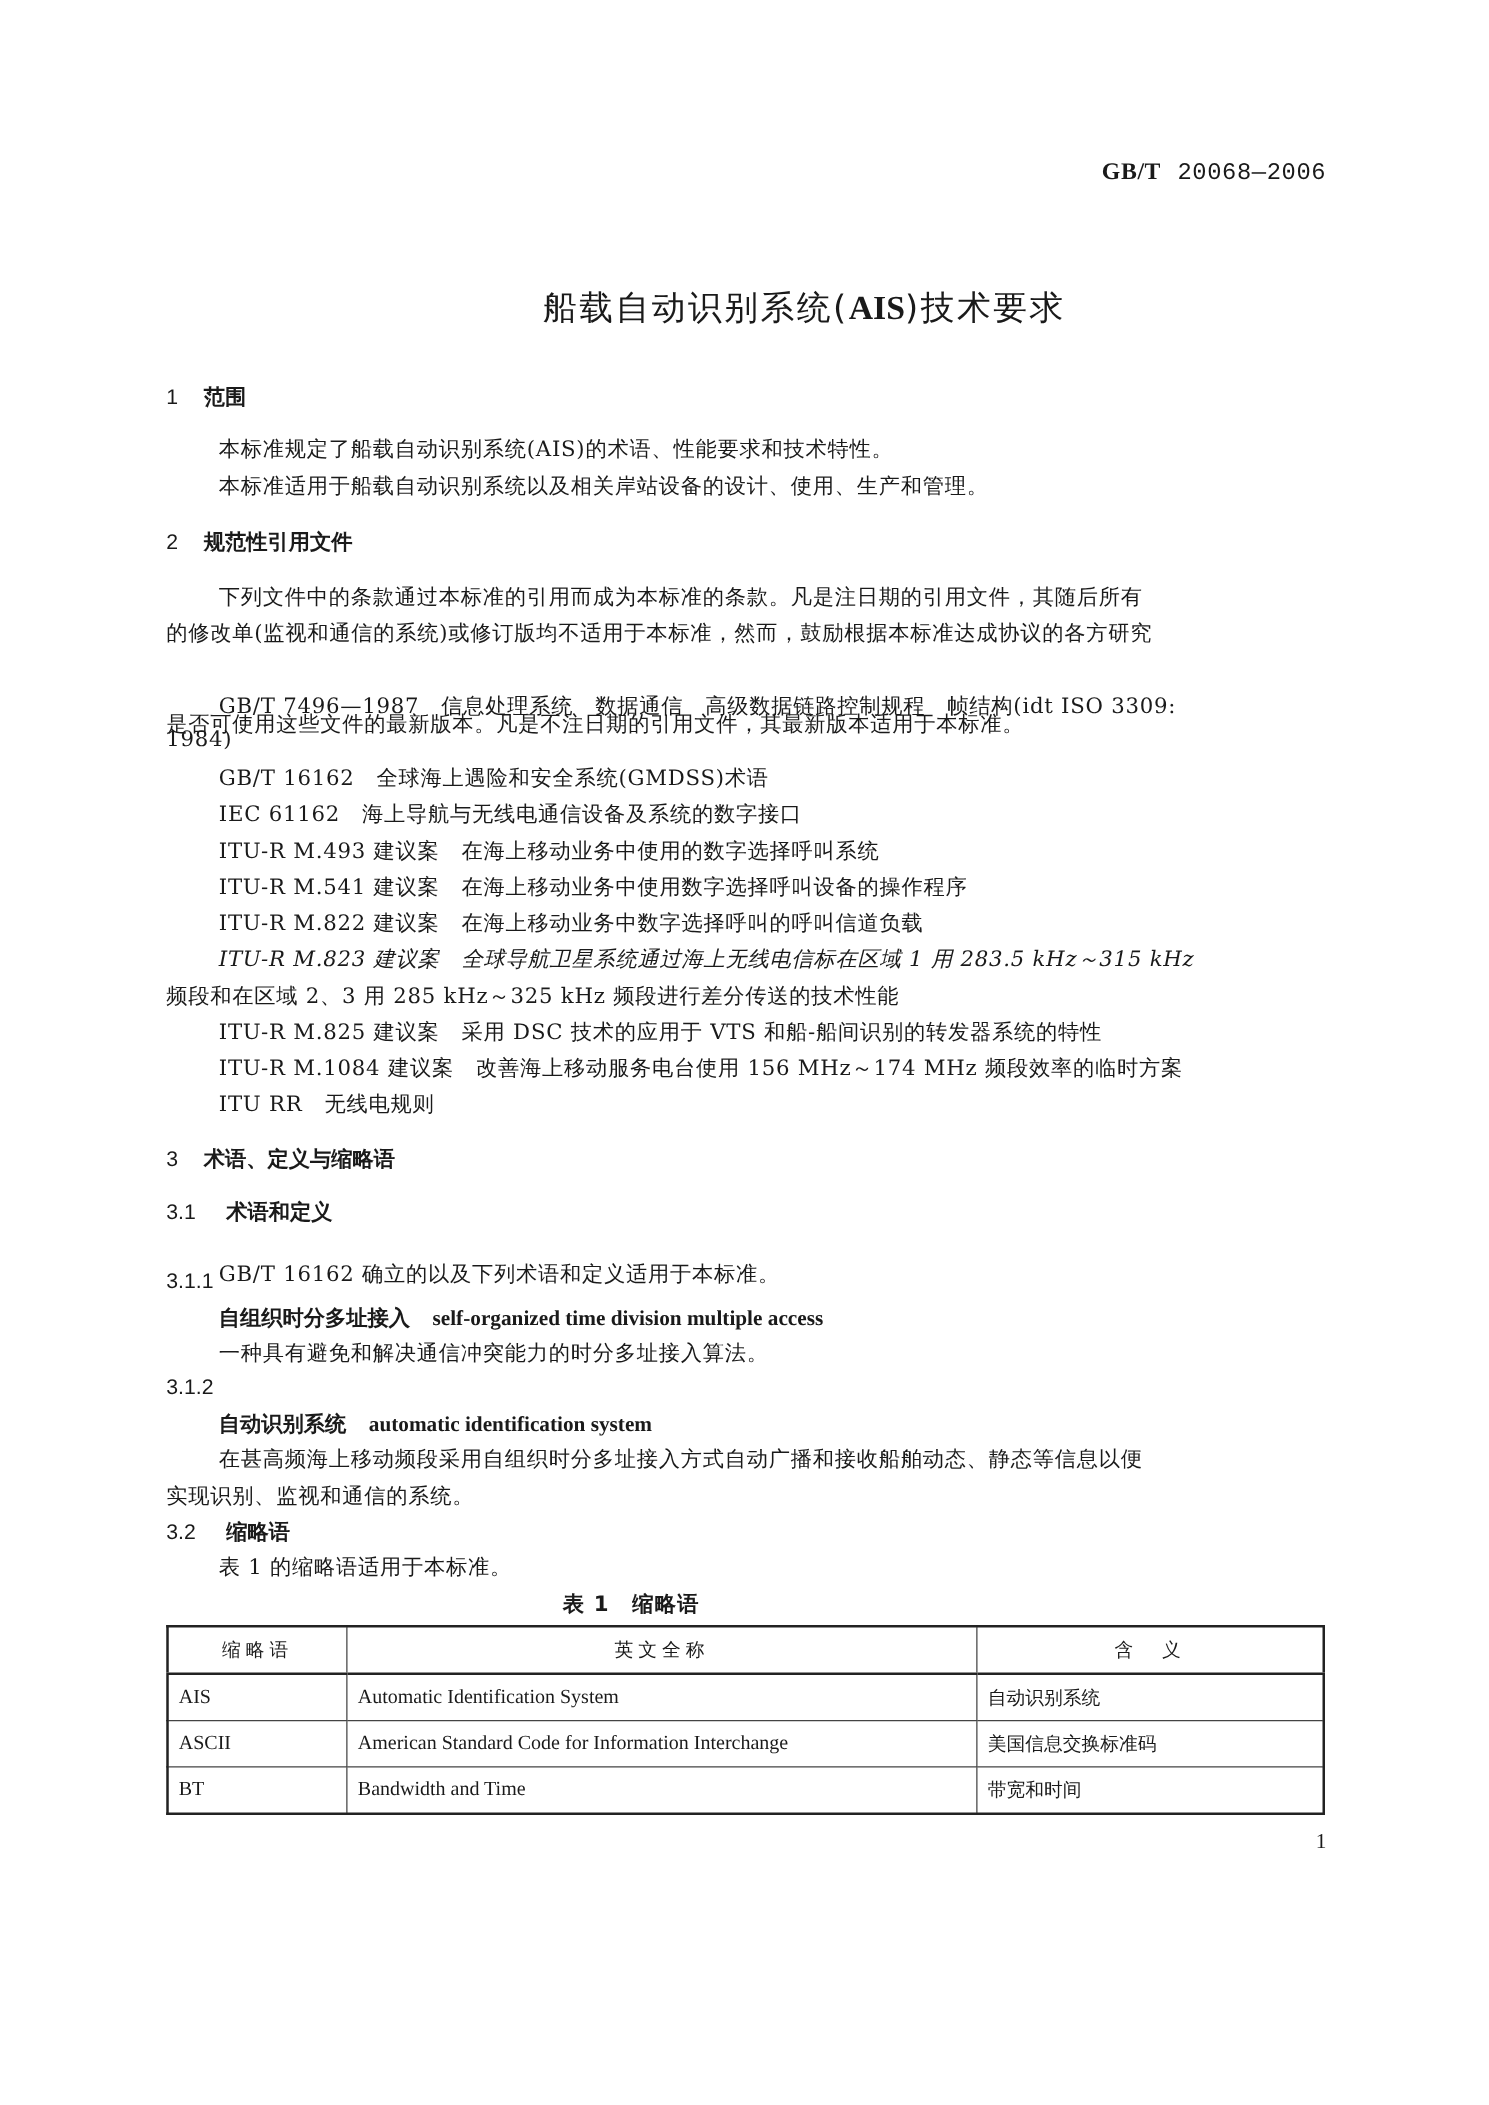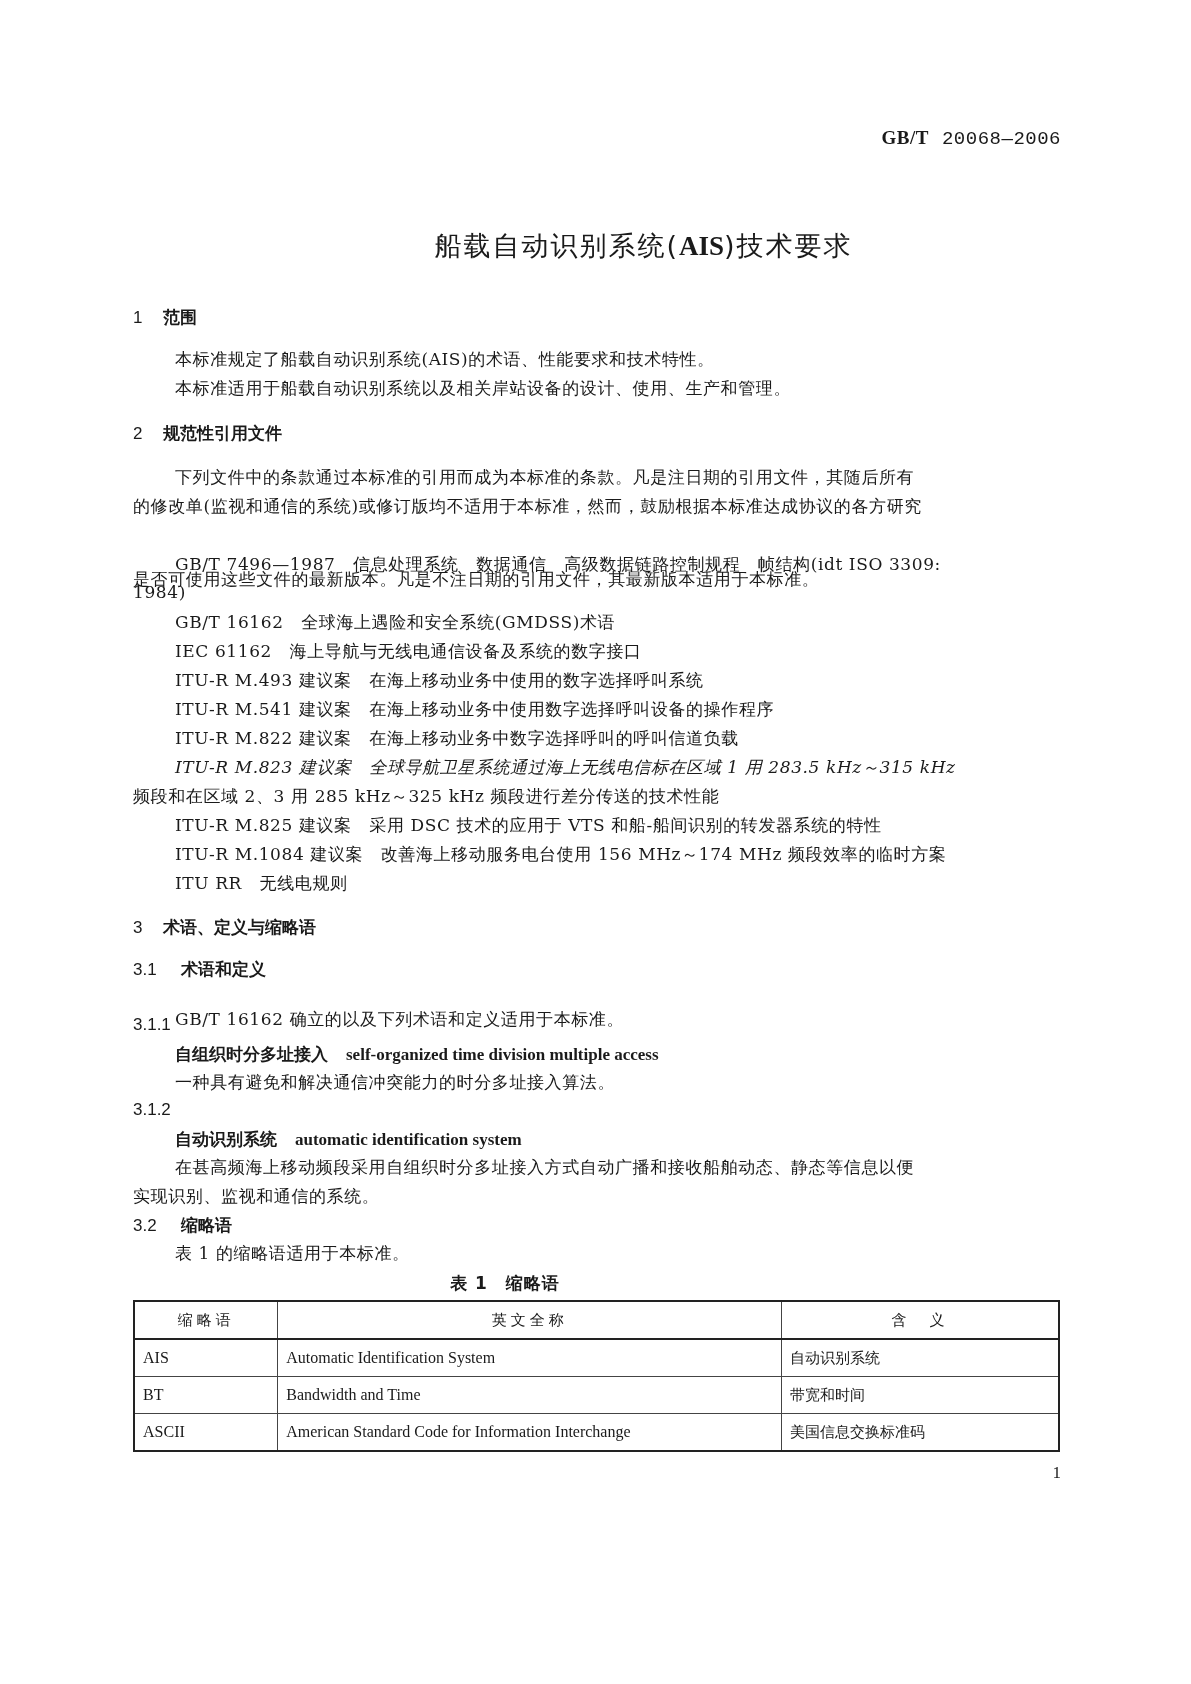--- a/index.html
+++ b/index.html
@@ -115,25 +115,25 @@
       <th>含　义</th>
     </tr>
   </thead>
   <tbody>
     <tr>
       <td class="ab">AIS</td>
       <td class="en">Automatic Identification System</td>
       <td>自动识别系统</td>
     </tr>
     <tr>
+      <td class="ab">ASCII</td>
+      <td class="en">American Standard Code for Information Interchange</td>
+      <td>美国信息交换标准码</td>
+    </tr>
+    <tr>
       <td class="ab">BT</td>
       <td class="en">Bandwidth and Time</td>
       <td>带宽和时间</td>
-    </tr>
-    <tr>
-      <td class="ab">ASCII</td>
-      <td class="en">American Standard Code for Information Interchange</td>
-      <td>美国信息交换标准码</td>
     </tr>
   </tbody>
 </table>
 
 <div class="abs page-no" style="top:1463px;">1</div>
 
 </body></html>

